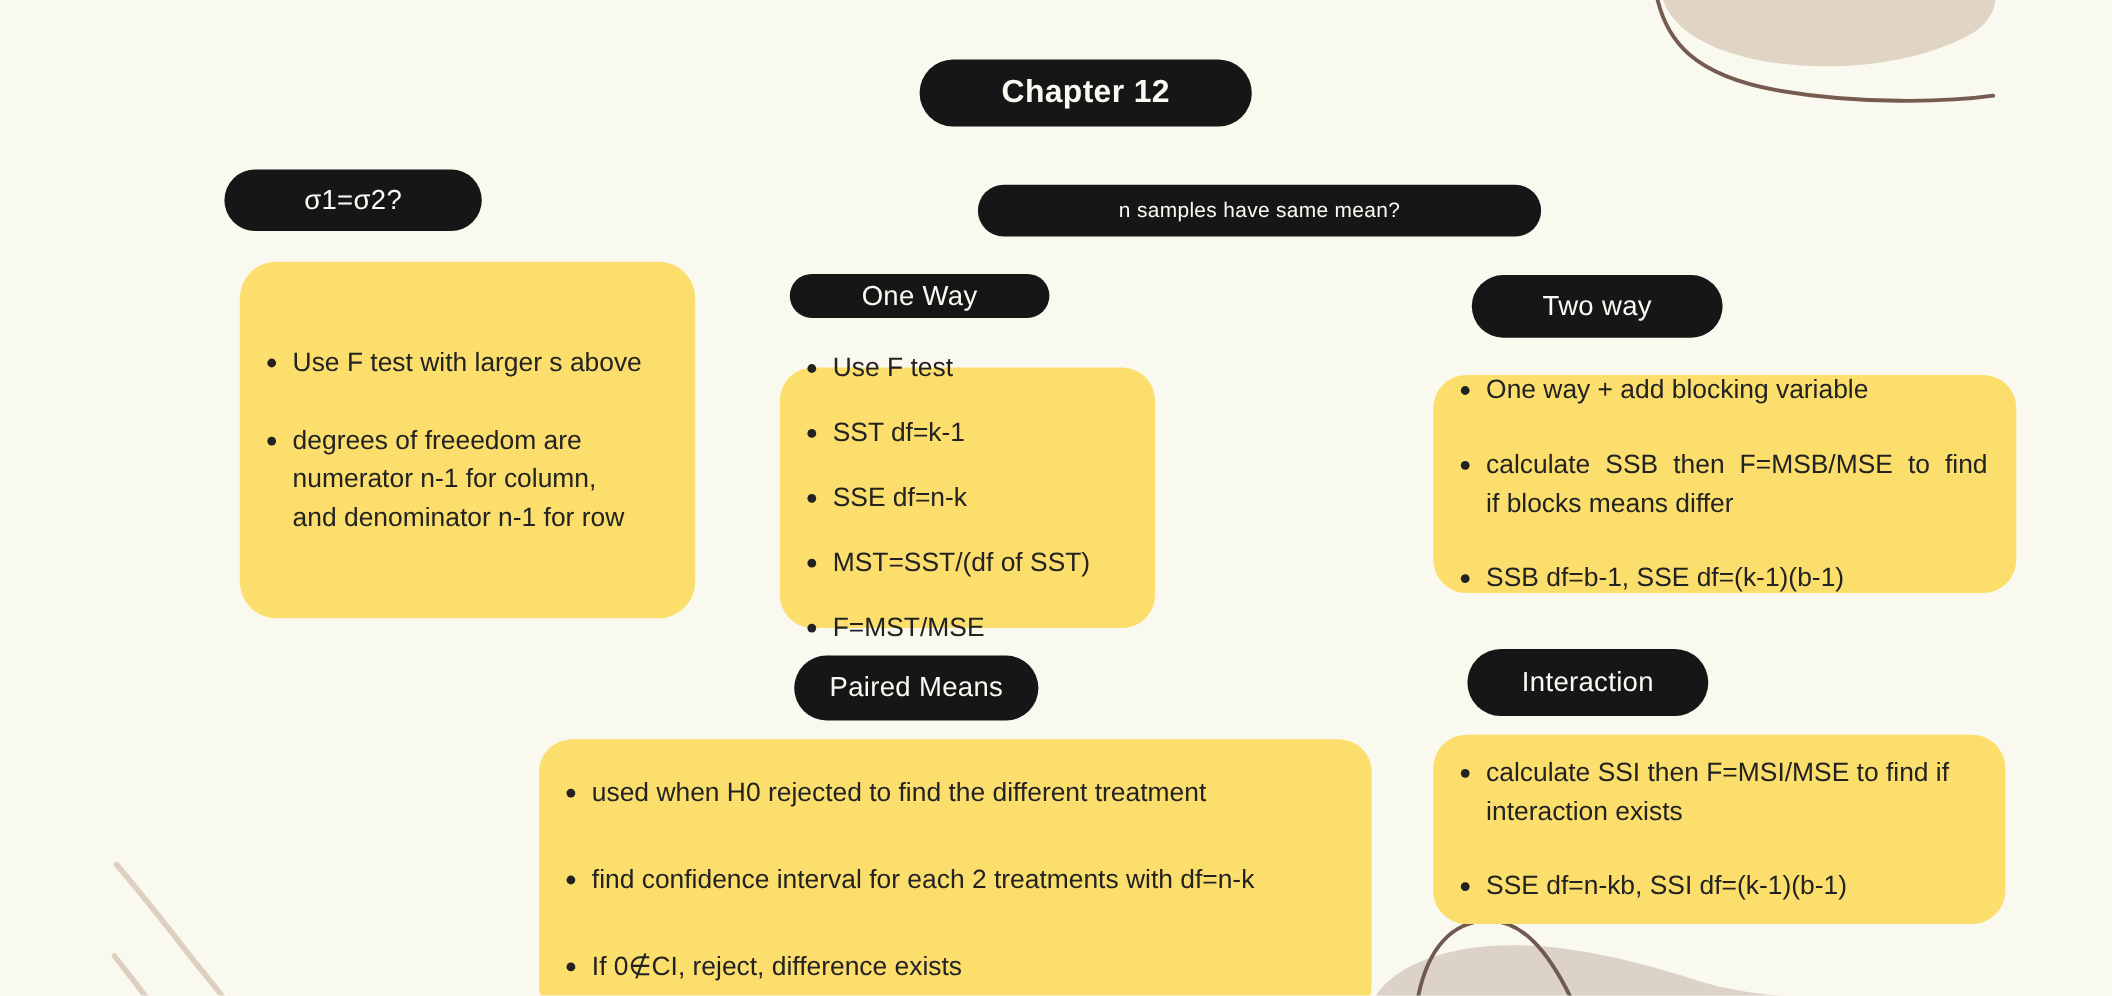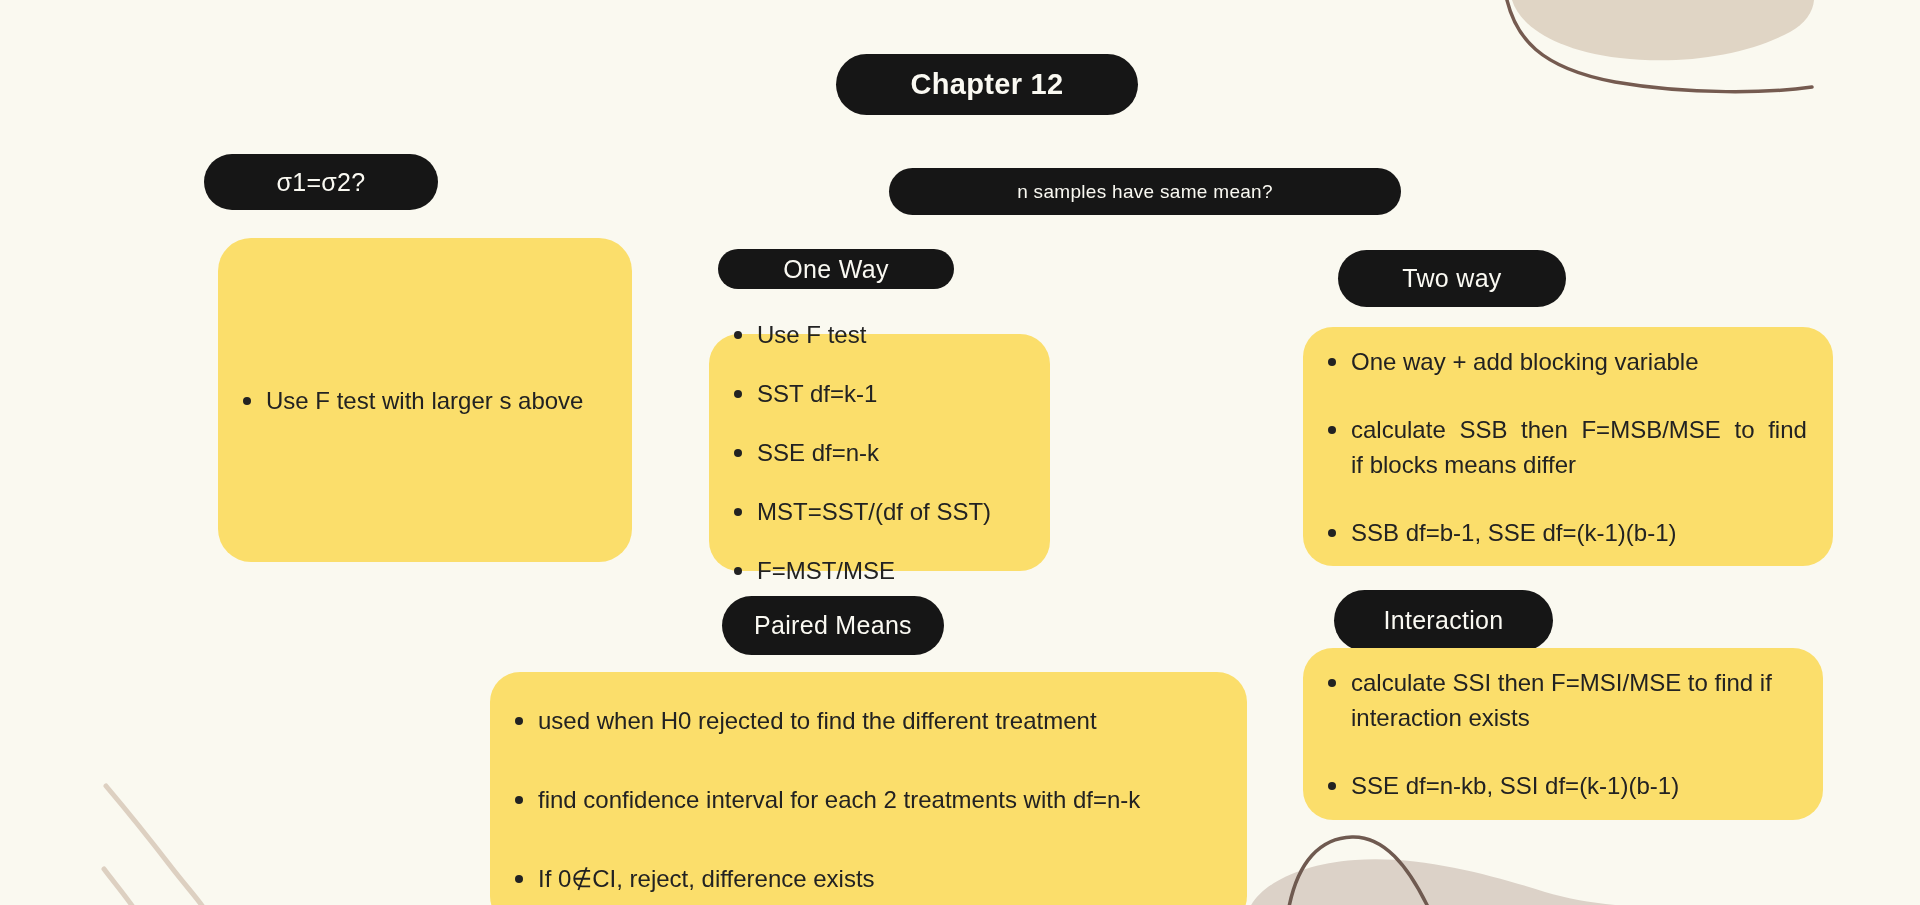--- a/index.html
+++ b/index.html
@@ -23,23 +23,23 @@
   .pill-paired      { left:722px;  top:596px; width:222px; height:59px; font-size:25px;text-align:right; }
   .pill-interaction { left:1334px; top:590px; width:219px; height:61px; font-size:25px; }
 
   .box {
     position:absolute; background:#FBDE6B; border-radius:30px;
     display:flex; flex-direction:column; justify-content:center;
     color:#222222; font-size:24px; line-height:35px;margin-left:45px;
   }
   .box-variance    { left:173px;  top:238px; width:414px; height:324px; padding:0 20px 0 24px; row-gap:36px; border-radius:33px; }
   .box-oneway      { left:664px;  top:334px; width:341px; height:237px; padding:0 16px 0 24px; row-gap:24px;  }
-  .box-twoway      { left:1258px; top:327px; width:530px; height:239px; padding:0 22px 0 24px; row-gap:33px; }
+  .box-twoway      { left:1258px; top:341px; width:530px; height:198px; padding:0 22px 0 24px; row-gap:33px; }
   .box-paired      { left:445px;  top:672px; width:757px; height:254px; padding:0 20px 0 24px; row-gap:44px; }
-  .box-interaction { left:1258px; top:648px; width:520px; height:172px; padding:0 20px 0 24px; row-gap:33px; }
+  .box-interaction { left:1258px; top:668px; width:520px; height:172px; padding:0 20px 0 24px; row-gap:33px; }
 
   .row { display:flex; align-items:flex-start; }
   .dot { flex:0 0 auto; width:8px; height:8px; border-radius:50%; background:#222222; margin:14px 15px 0 1px; }
   .txt { display:block; white-space:pre-line; }
   .stretch-first .txt::first-line { word-spacing:7px; }
 </style>
 </head>
 <body>
 
 <div class="canvas">
@@ -78,20 +78,26 @@
   </div>
 
   <div class="pill pill-interaction">
     <span>Interaction</span>
   </div>
 
   <div class="box box-variance">
     <div class="row">
       <span class="dot"></span>
       <span class="txt">Use F test with larger s above</span>
+    </div>
+    <div class="row">
+      <span class="dot"></span>
+      <span class="txt">degrees of freeedom are
+numerator n-1 for column,
+and denominator n-1 for row</span>
     </div>
   </div>
 
   <div class="box box-oneway">
     <div class="row">
       <span class="dot"></span>
       <span class="txt">Use F test</span>
     </div>
     <div class="row">
       <span class="dot"></span>

